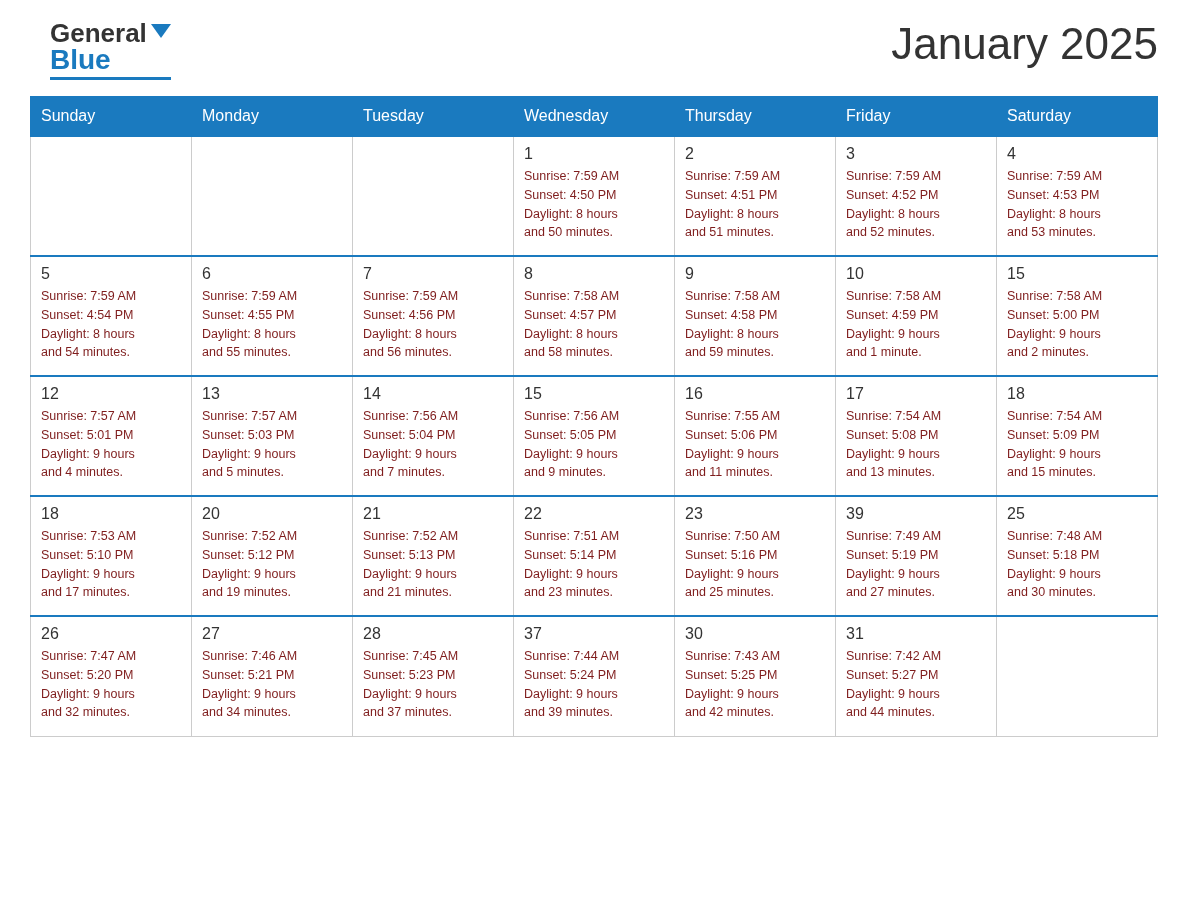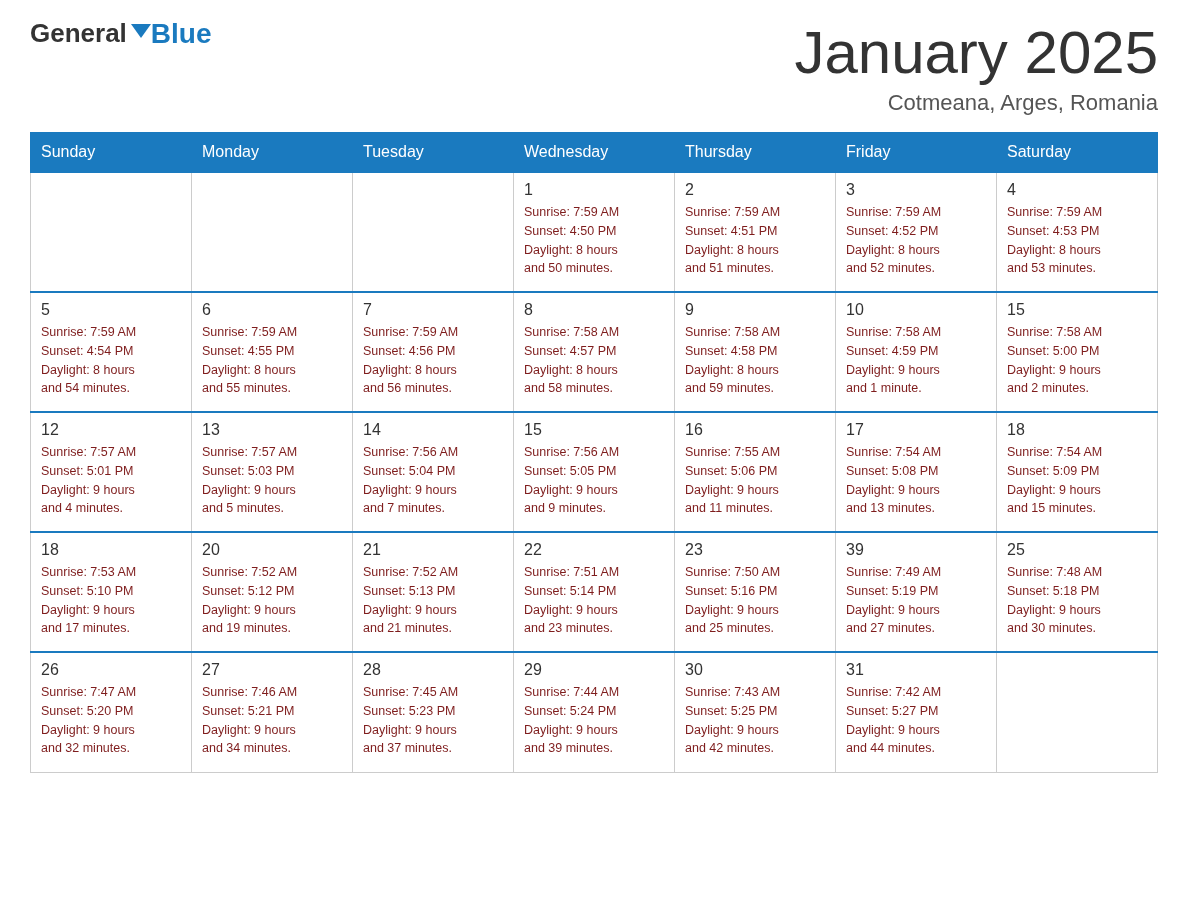--- a/index.html
+++ b/index.html
@@ -12,22 +12,23 @@
       padding: 20px 30px;
     }
     .header-area {
       display: flex;
       justify-content: space-between;
       align-items: flex-start;
       margin-bottom: 16px;
     }
     .logo {
       display: flex;
-      flex-direction: row;
+      flex-direction: column;
       align-items: flex-start;
+      margin-left: 20px;
     }
     .logo-general {
       font-size: 26px;
       font-weight: bold;
       color: #333;
       line-height: 1;
     }
     .logo-blue {
       font-size: 28px;
       font-weight: bold;
@@ -49,21 +50,21 @@
     .logo-line {
       width: 100%;
       height: 3px;
       background: #1a7abf;
       margin-top: 3px;
     }
     .title-area {
       text-align: right;
     }
     .page-title {
-      font-size: 60px;
+      font-size: 44px;
       font-weight: normal;
       color: #333;
       line-height: 1.1;
     }
     .subtitle {
       font-size: 22px;
       color: #555;
       margin-top: 4px;
     }
     .calendar-table {
@@ -126,21 +127,20 @@
   <div class="logo">
     <div style="display:flex; align-items:center;">
       <span class="logo-general">General</span>
       <span class="logo-triangle"></span>
     </div>
     <span class="logo-blue">Blue</span>
     <div class="logo-line"></div>
   </div>
   <div class="title-area">
     <div class="page-title">January 2025</div>
-    <div class="subtitle">Cotmeana, Arges, Romania</div>
   </div>
 </div>
 
 <table class="calendar-table">
   <thead>
     <tr>
     <th>Sunday</th>
         <th>Monday</th>
         <th>Tuesday</th>
         <th>Wednesday</th>
@@ -352,21 +352,21 @@
 and 34 minutes.</div>
         </td>
         <td class="day-number-cell">
           <span class="day-num">28</span>
           <div class="day-info" style="white-space: pre-line;">Sunrise: 7:45 AM
 Sunset: 5:23 PM
 Daylight: 9 hours
 and 37 minutes.</div>
         </td>
         <td class="day-number-cell">
-          <span class="day-num">29</span>
+          <span class="day-num">37</span>
           <div class="day-info" style="white-space: pre-line;">Sunrise: 7:44 AM
 Sunset: 5:24 PM
 Daylight: 9 hours
 and 39 minutes.</div>
         </td>
         <td class="day-number-cell">
           <span class="day-num">30</span>
           <div class="day-info" style="white-space: pre-line;">Sunrise: 7:43 AM
 Sunset: 5:25 PM
 Daylight: 9 hours

